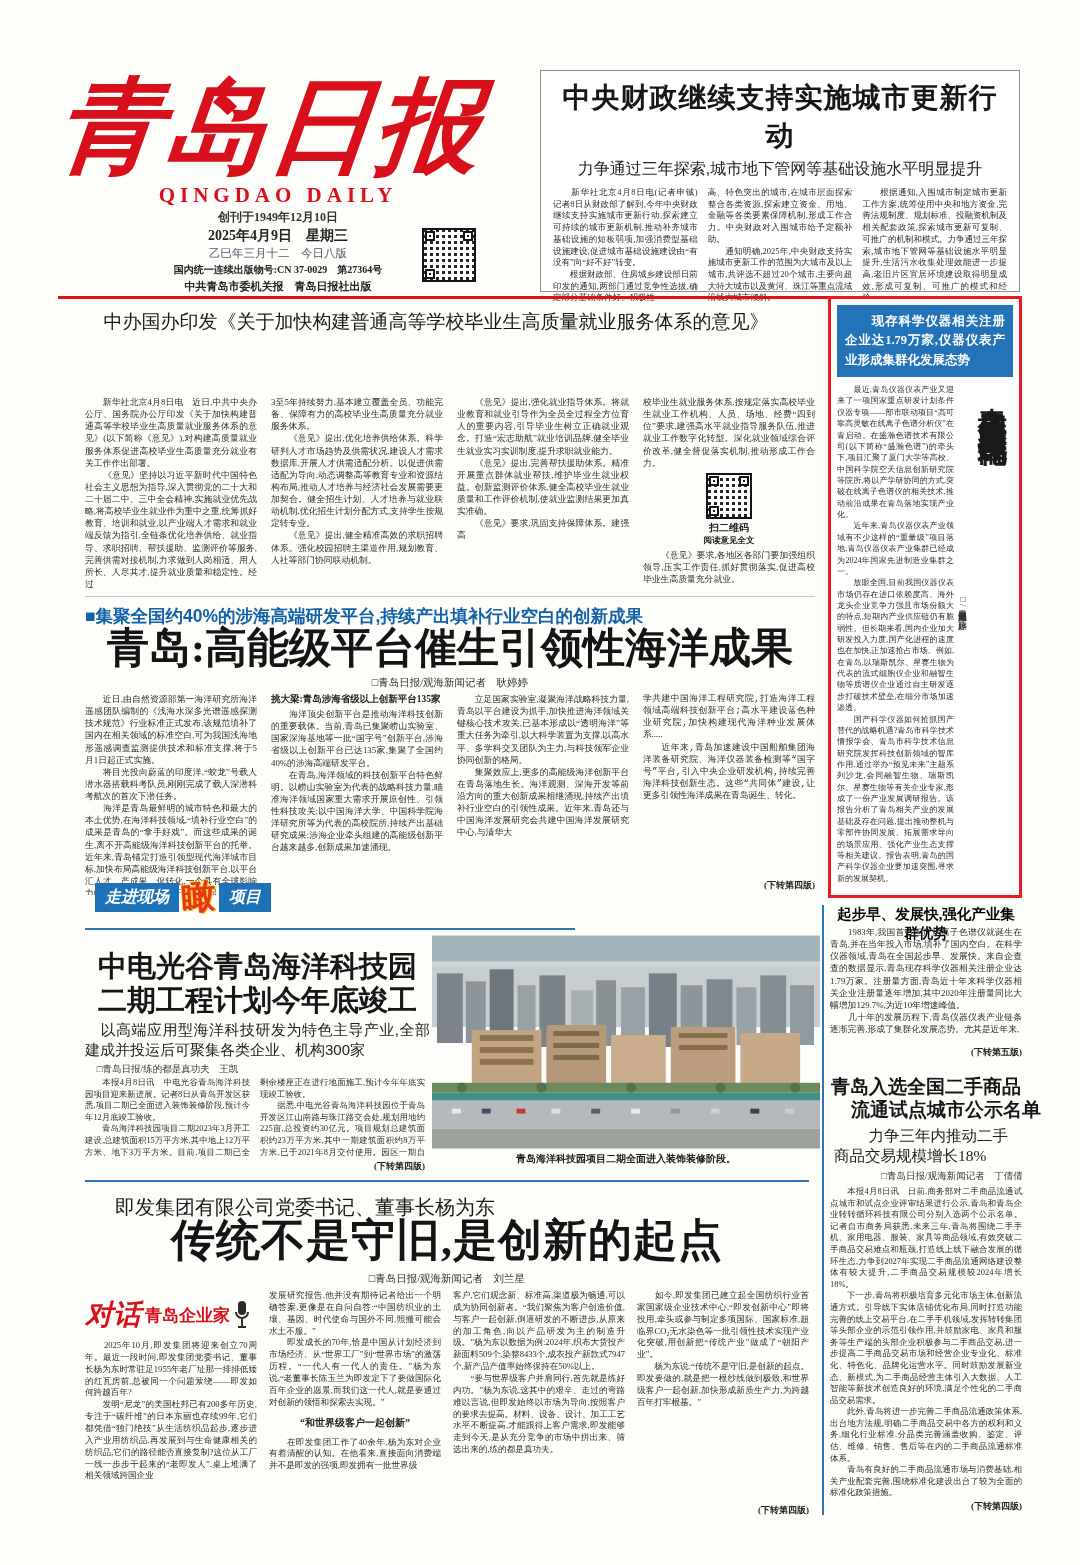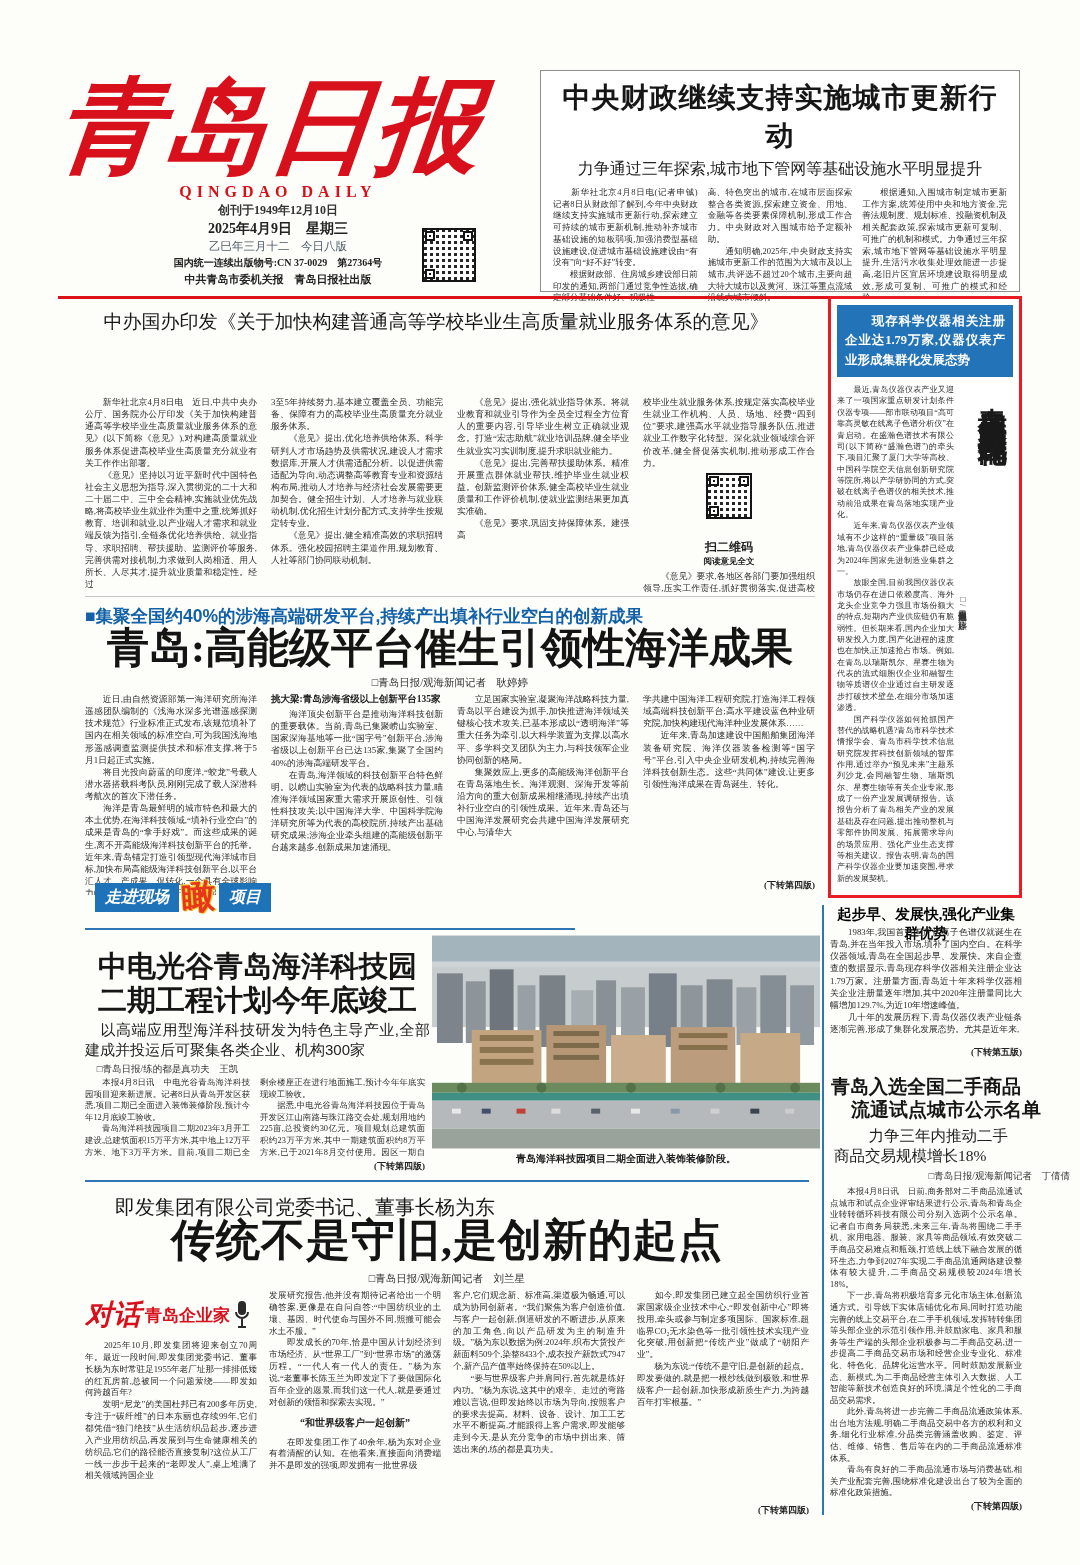--- a/index.html
+++ b/index.html
@@ -8,21 +8,21 @@
   .abs{position:absolute;}
   .sans{font-family:"Liberation Sans","DejaVu Sans",sans-serif;}
   .body-text{font-size:8.8px;line-height:1.38;text-align:justify;white-space:pre-wrap;color:#2c2c2c;}
   .cols{display:flex;}
   .col{flex:1;overflow:hidden;}
   .center{text-align:center;}
   .bold{font-weight:bold;}
   
   .mast-title{font-size:104px;line-height:1.05;font-weight:bold;font-style:italic;color:#d8101b;
               transform:skewX(-6deg);letter-spacing:2px;white-space:nowrap;}
-  .mast-en{font-size:16px;letter-spacing:5px;color:#d8101b;font-weight:bold;}
+  .mast-en{font-size:21px;letter-spacing:5px;color:#d8101b;font-weight:bold;}
   .mast-small{font-size:12px;color:#333;}
   
   .tr-box{border:1px solid #8f8f8f;box-sizing:border-box;padding:8px 12px;background:#fff;}
   .tr-headline{font-size:28px;font-weight:bold;letter-spacing:1px;color:#161616;}
   .tr-sub{font-size:16px;color:#222;margin-top:4px;}
   
   .kicker{font-size:19px;color:#181818;}
   .headline-xl{font-size:50px;font-weight:bold;letter-spacing:1px;color:#141414;line-height:1.05;}
   .headline-l{font-size:42px;font-weight:bold;color:#141414;line-height:1.05;}
   .byline{font-size:10.5px;color:#333;}
@@ -105,21 +105,21 @@
 　　《意见》提出,完善帮扶援助体系。精准开展重点群体就业帮扶,维护毕业生就业权益。创新监测评价体系,健全高校毕业生就业质量和工作评价机制,使就业监测结果更加真实准确。
 　　《意见》要求,巩固支持保障体系。建强高</div>
     <div class="col">
       <div class="body-text">校毕业生就业服务体系,按规定落实高校毕业生就业工作机构、人员、场地、经费“四到位”要求,建强高水平就业指导服务队伍,推进就业工作数字化转型。深化就业领域综合评价改革,健全督促落实机制,推动形成工作合力。</div>
       <div style="width:70px;margin:4px auto 2px auto;text-align:center;">
         <div class="qr" style="width:46px;height:46px;margin:0 auto;">
           <span class="f f1"></span>
             <span class="f f2"></span>
             <span class="f f3"></span>
         </div>
-        <div class="bold" style="font-size:12px;margin-top:20px;">扫二维码</div>
+        <div class="bold" style="font-size:10px;margin-top:2px;">扫二维码</div>
         <div class="bold" style="font-size:8.5px;">阅读意见全文</div>
       </div>
       <div class="body-text">　　《意见》要求,各地区各部门要加强组织领导,压实工作责任,抓好贯彻落实,促进高校毕业生高质量充分就业。</div>
     </div>
   </div>
 
   <div class="abs rule" style="left:85px;top:596px;width:730px;height:1px;"></div>
   <div class="abs kicker-blue sans" style="left:85px;top:604px;width:730px;">■集聚全国约40%的涉海高端研发平台,持续产出填补行业空白的创新成果</div>
   <div class="abs center headline-l" style="left:85px;top:626px;width:730px;">青岛:高能级平台催生引领性海洋成果</div>
   <div class="abs center byline" style="left:85px;top:676px;width:730px;">□青岛日报/观海新闻记者　耿婷婷</div>
@@ -128,21 +128,21 @@
 　　将目光投向蔚蓝的印度洋,“蛟龙”号载人潜水器搭载科考队员,刚刚完成了载人深潜科考航次的首次下潜任务。
 　　海洋是青岛最鲜明的城市特色和最大的本土优势,在海洋科技领域,“填补行业空白”的成果是青岛的“拿手好戏”。而这些成果的诞生,离不开高能级海洋科技创新平台的托举。近年来,青岛锚定打造引领型现代海洋城市目标,加快布局高能级海洋科技创新平台,以平台汇人才、产成果、促转化,一个具有全球影响力的海洋科技创新高地正加速崛起。</div>
     <div class="col">
       <div class="subhead-inline">挑大梁:青岛涉海省级以上创新平台135家</div>
       <div class="body-text" style="height:178px;overflow:hidden;">　　海洋顶尖创新平台是推动海洋科技创新的重要载体。当前,青岛已集聚崂山实验室、国家深海基地等一批“国字号”创新平台,涉海省级以上创新平台已达135家,集聚了全国约40%的涉海高端研发平台。
 　　在青岛,海洋领域的科技创新平台特色鲜明。以崂山实验室为代表的战略科技力量,瞄准海洋领域国家重大需求开展原创性、引领性科技攻关;以中国海洋大学、中国科学院海洋研究所等为代表的高校院所,持续产出基础研究成果;涉海企业牵头组建的高能级创新平台越来越多,创新成果加速涌现。</div>
     </div>
     <div class="col body-text">　　立足国家实验室,凝聚海洋战略科技力量,青岛以平台建设为抓手,加快推进海洋领域关键核心技术攻关,已基本形成以“透明海洋”等重大任务为牵引,以大科学装置为支撑,以高水平、多学科交叉团队为主力,与科技领军企业协同创新的格局。
 　　集聚效应上,更多的高能级海洋创新平台在青岛落地生长。海洋观测、深海开发等前沿方向的重大创新成果相继涌现,持续产出填补行业空白的引领性成果。近年来,青岛还与中国海洋发展研究会共建中国海洋发展研究中心,与清华大</div>
     <div class="col">
-      <div class="body-text" style="height:186px;overflow:hidden;">学共建中国海洋工程研究院,打造海洋工程领域高端科技创新平台;高水平建设蓝色种业研究院,加快构建现代海洋种业发展体系……
+      <div class="body-text" style="height:186px;overflow:hidden;font-family:Liberation Mono, monospace;">学共建中国海洋工程研究院,打造海洋工程领域高端科技创新平台;高水平建设蓝色种业研究院,加快构建现代海洋种业发展体系……
 　　近年来,青岛加速建设中国船舶集团海洋装备研究院、海洋仪器装备检测等“国字号”平台,引入中央企业研发机构,持续完善海洋科技创新生态。这些“共同体”建设,让更多引领性海洋成果在青岛诞生、转化。</div>
       <div class="continued">(下转第四版)</div>
     </div>
   </div>
 
   <div class="abs red-box" style="left:828px;top:296px;width:194px;height:602px;">
     <div class="blue-head">　　现存科学仪器相关注册企业达1.79万家,仪器仪表产业形成集群化发展态势</div>
     <div style="display:flex;margin-top:7px;height:508px;overflow:hidden;">
       <div class="body-text" style="flex:1;font-size:8px;line-height:1.42;">　　最近,青岛仪器仪表产业又迎来了一项国家重点研发计划条件仪器专项——部市联动项目“高可靠高灵敏在线离子色谱分析仪”在青启动。在盛瀚色谱技术有限公司(以下简称“盛瀚色谱”)的牵头下,项目汇聚了厦门大学等高校、中国科学院空天信息创新研究院等院所,将以产学研协同的方式,突破在线离子色谱仪的相关技术,推动前沿成果在青岛落地实现产业化。
 　　近年来,青岛仪器仪表产业领域有不少这样的“重量级”项目落地,青岛仪器仪表产业集群已经成为2024年国家先进制造业集群之一。
@@ -155,21 +155,21 @@
 
   <div class="abs center sec-head" style="left:830px;top:905px;width:192px;">起步早、发展快,强化产业集群优势</div>
   <div class="abs body-text" style="left:830px;top:926px;width:192px;height:118px;overflow:hidden;font-size:8.8px;">　　1983年,我国首台国产化离子色谱仪就诞生在青岛,并在当年投入市场,填补了国内空白。在科学仪器领域,青岛在全国起步早、发展快。来自企查查的数据显示,青岛现存科学仪器相关注册企业达1.79万家。注册量方面,青岛近十年来科学仪器相关企业注册量逐年增加,其中2020年注册量同比大幅增加129.7%,为近10年增速峰值。
 　　几十年的发展历程下,青岛仪器仪表产业链条逐渐完善,形成了集群化发展态势。尤其是近年来,</div>
   <div class="abs continued" style="left:830px;top:1046px;width:192px;">(下转第五版)</div>
 
   <div class="abs center rh" style="left:830px;top:1076px;width:192px;">青岛入选全国二手商品</div>
   <div class="abs center rh" style="left:830px;top:1099px;width:192px;margin-left:20px;">流通试点城市公示名单</div>
   <div class="abs rsub" style="left:830px;top:1126px;width:192px;text-align:right;padding-right:14px;box-sizing:border-box;">力争三年内推动二手</div>
   <div class="abs rsub" style="left:830px;top:1146px;width:192px;text-align:left;padding-left:4px;box-sizing:border-box;">商品交易规模增长18%</div>
-  <div class="abs center byline" style="left:878px;top:1170px;width:192px;font-size:9.5px;text-align:right;">□青岛日报/观海新闻记者　丁倩倩</div>
+  <div class="abs center byline" style="left:856px;top:1170px;width:192px;font-size:9.5px;">□青岛日报/观海新闻记者　丁倩倩</div>
   <div class="abs body-text" style="left:830px;top:1186px;width:192px;height:312px;overflow:hidden;font-size:8.4px;">　　本报4月8日讯　日前,商务部对二手商品流通试点城市和试点企业评审结果进行公示,青岛和青岛企业转转循环科技有限公司分别入选两个公示名单。记者自市商务局获悉,未来三年,青岛将围绕二手手机、家用电器、服装、家具等商品领域,有效突破二手商品交易难点和瓶颈,打造线上线下融合发展的循环生态,力争到2027年实现二手商品流通网络建设整体有较大提升,二手商品交易规模较2024年增长18%。
 　　下一步,青岛将积极培育多元化市场主体,创新流通方式。引导线下实体店铺优化布局,同时打造功能完善的线上交易平台,在二手手机领域,发挥转转集团等头部企业的示范引领作用,并鼓励家电、家具和服务等生产端的头部企业积极参与二手商品交易,进一步提高二手商品交易市场和经营企业专业化、标准化、特色化、品牌化运营水平。同时鼓励发展新业态、新模式,为二手商品经营主体引入大数据、人工智能等新技术创造良好的环境,满足个性化的二手商品交易需求。
 　　此外,青岛将进一步完善二手商品流通政策体系,出台地方法规,明确二手商品交易中各方的权利和义务,细化行业标准,分品类完善涵盖收购、鉴定、评估、维修、销售、售后等在内的二手商品流通标准体系。
 　　青岛有良好的二手商品流通市场与消费基础,相关产业配套完善,围绕标准化建设出台了较为全面的标准化政策措施。</div>
   <div class="abs continued" style="left:830px;top:1500px;width:192px;">(下转第四版)</div>
 
   <div class="abs blue-rule" style="left:85px;top:928px;width:490px;height:2px;"></div>
   <div class="abs badge" style="left:95px;top:880px;">
     <span class="badge-blue sans">走进现场</span>
     <span class="badge-kan">瞰</span>

